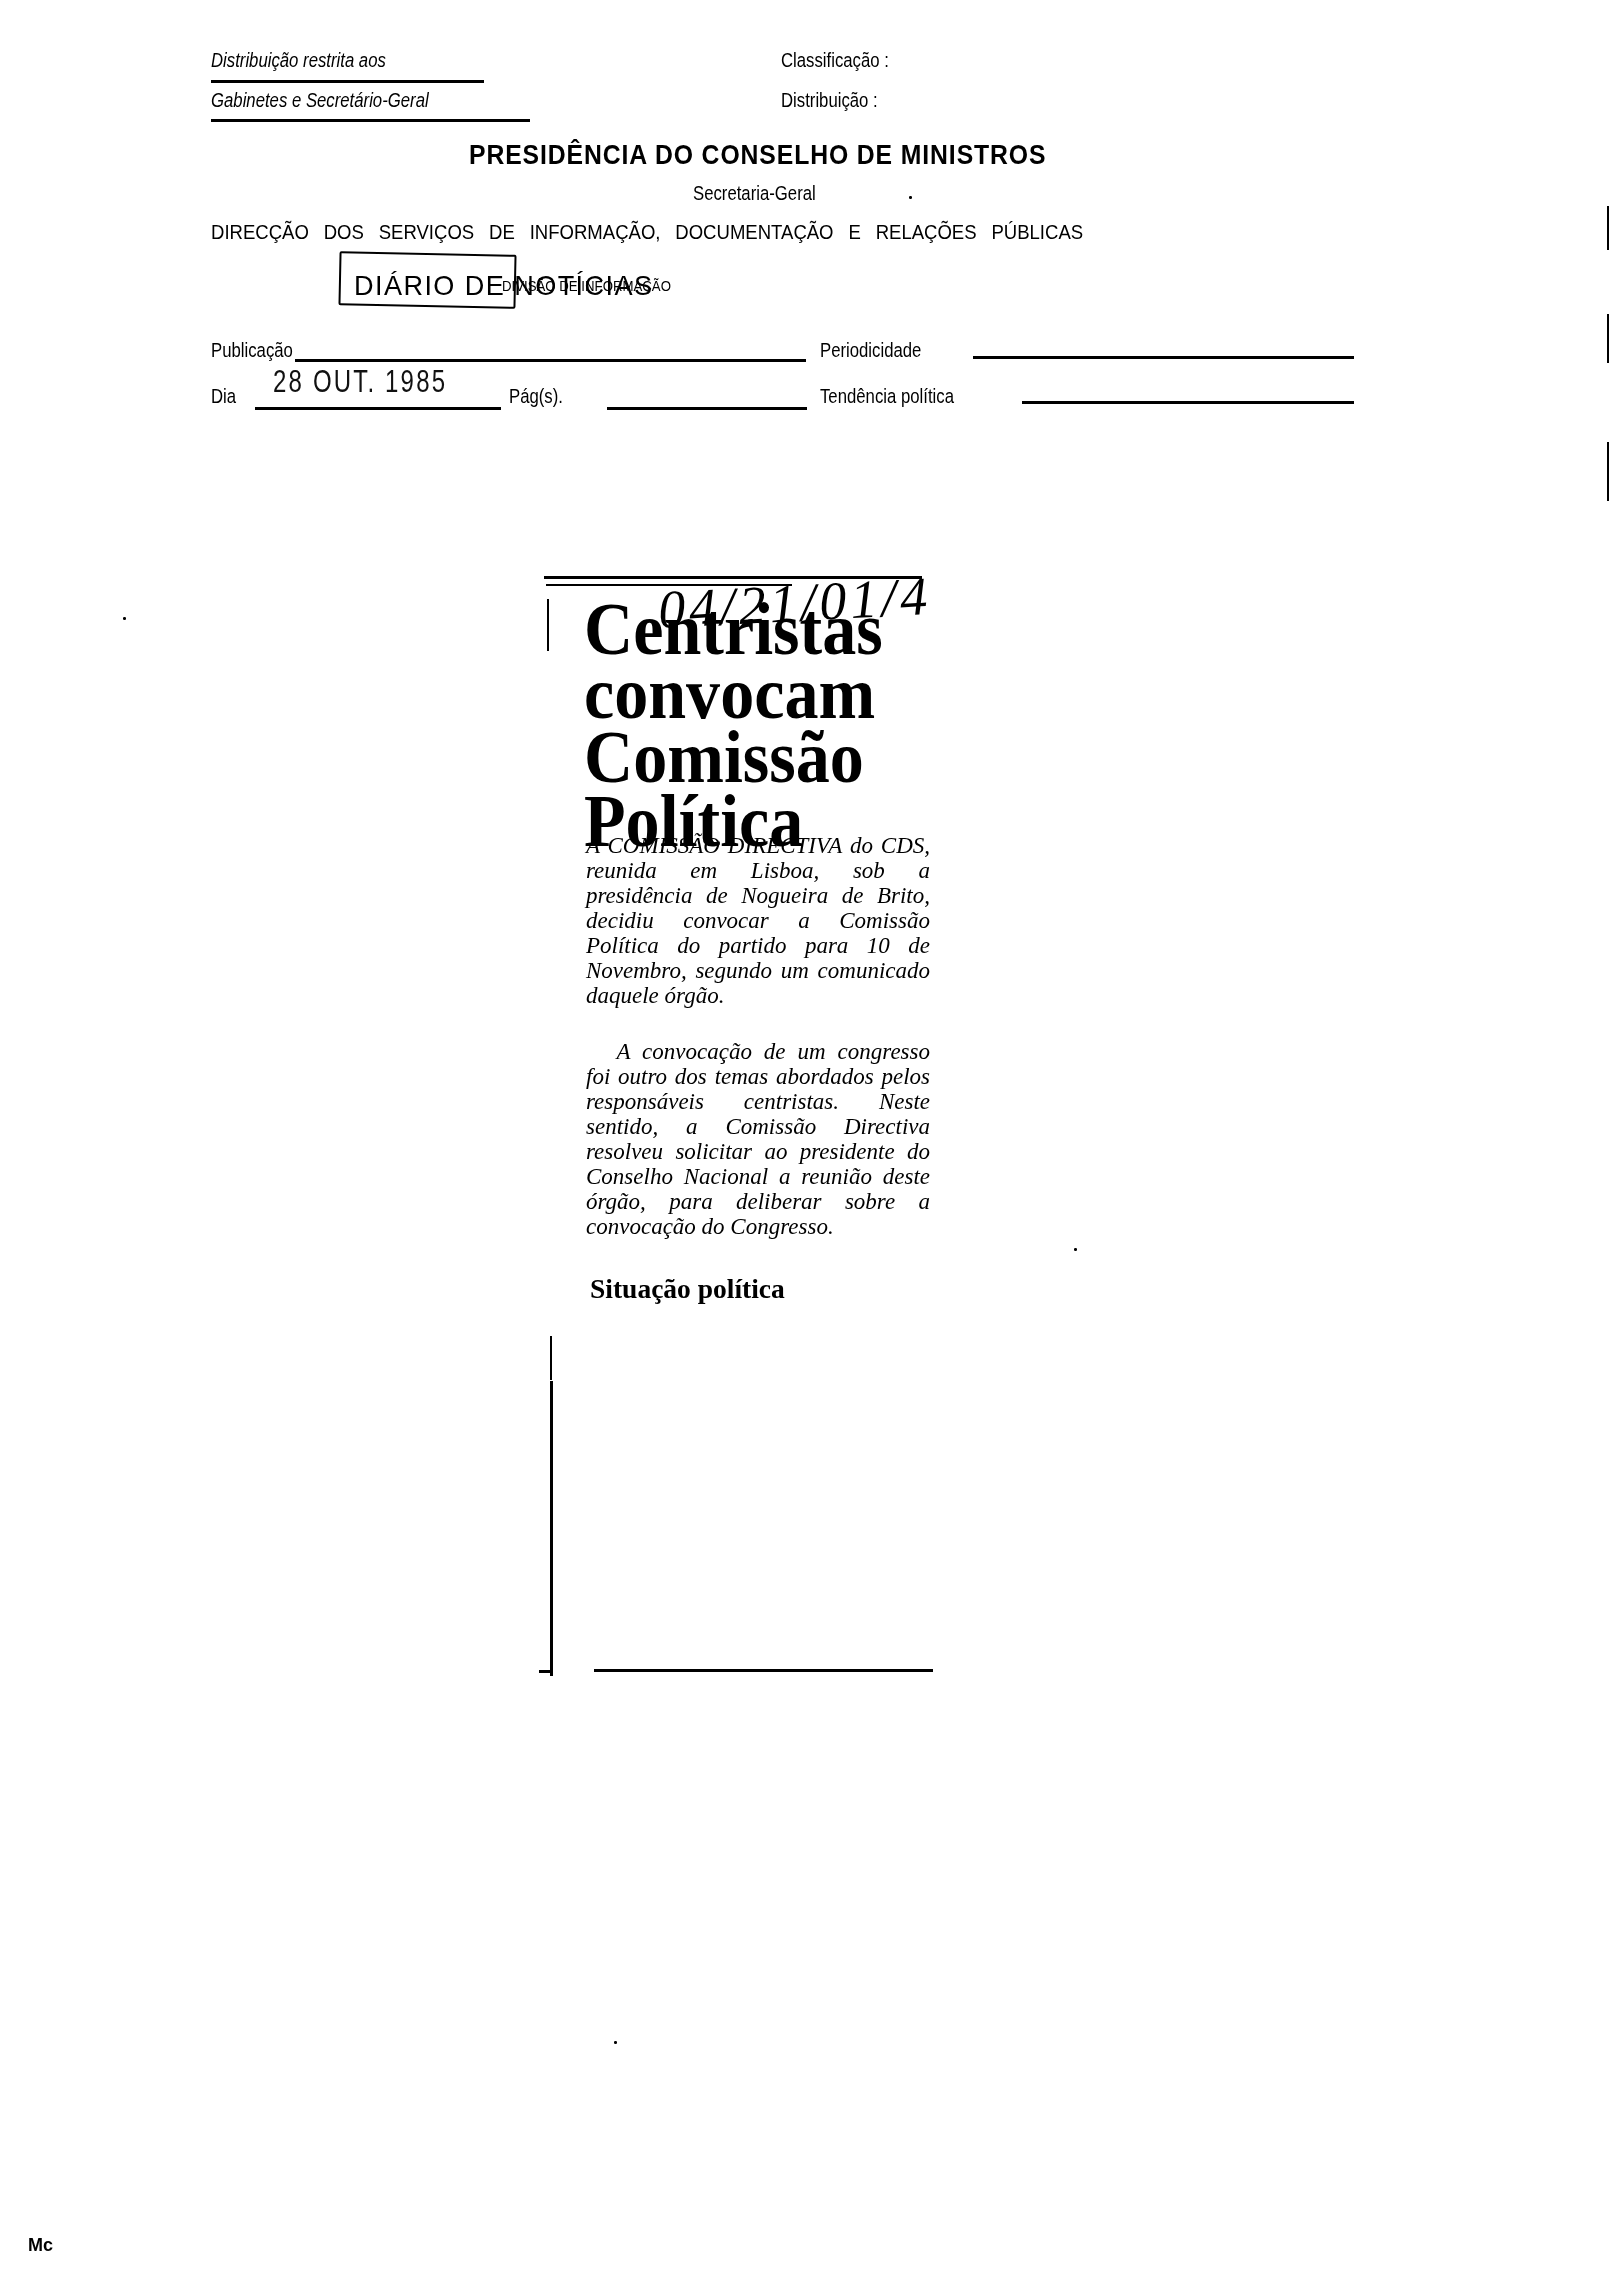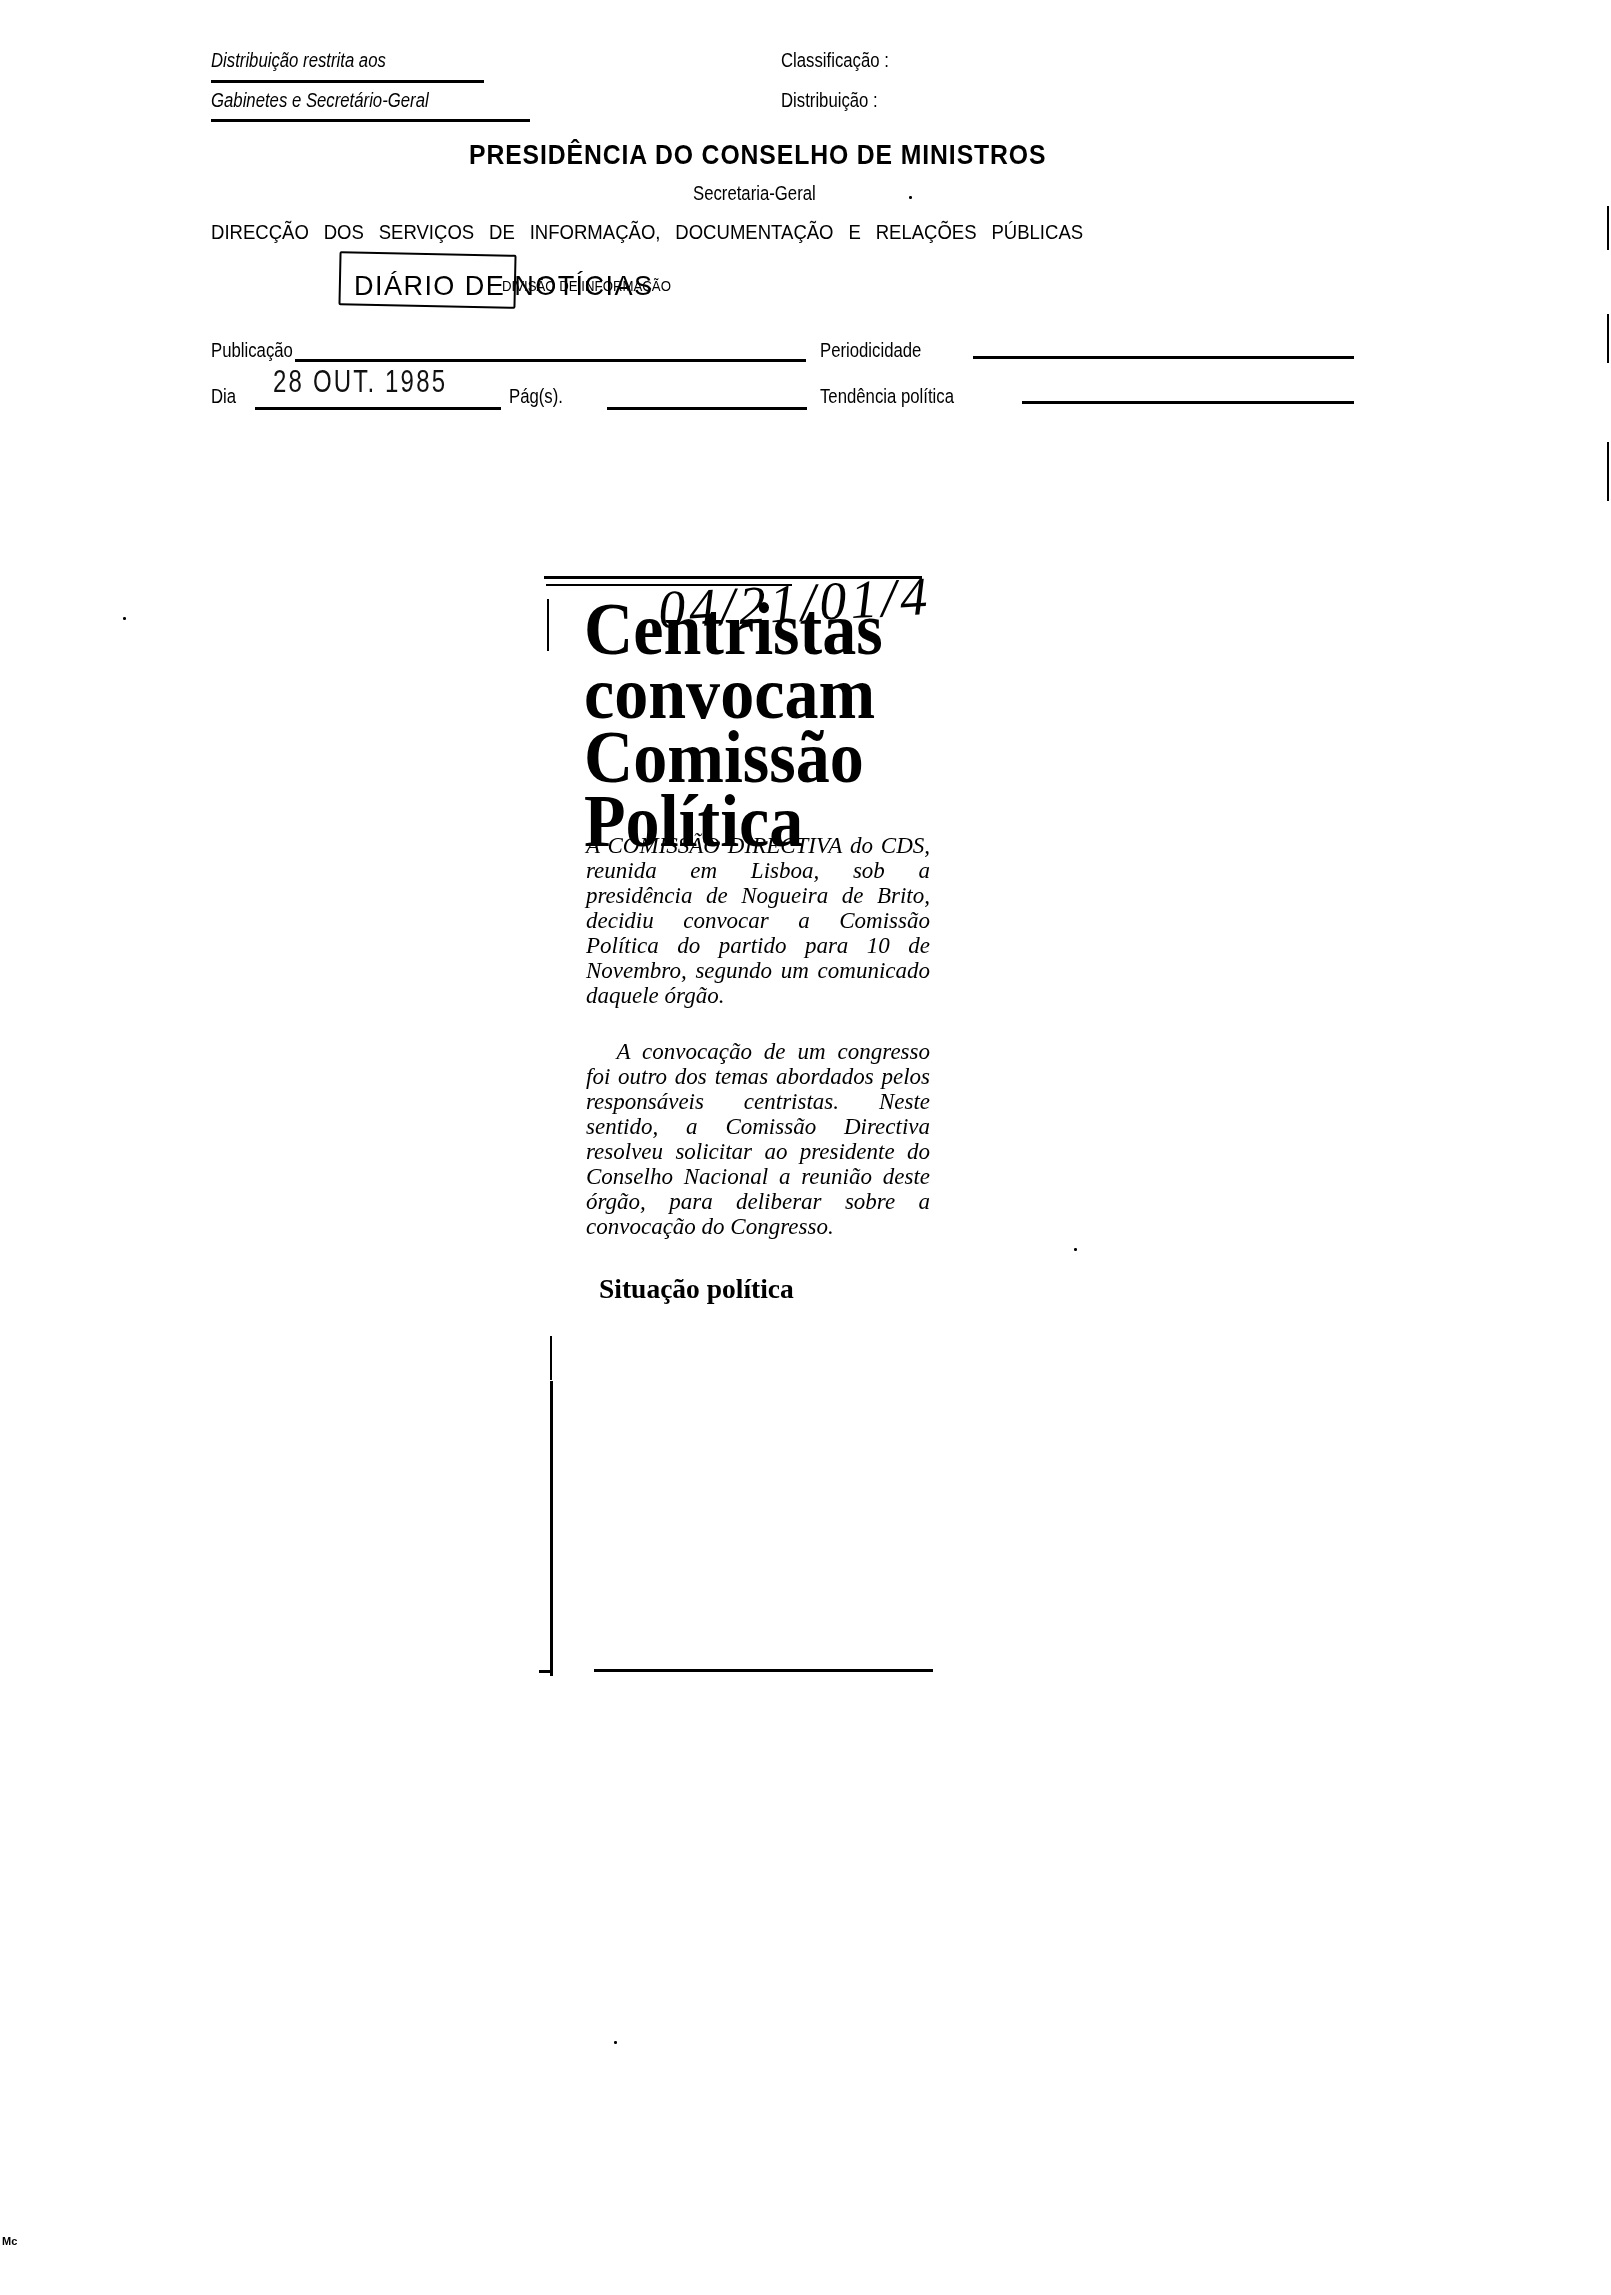--- a/index.html
+++ b/index.html
@@ -17,24 +17,24 @@
   .formlbl{font-size:19.7px;transform:scaleX(0.85);transform-origin:left top;white-space:nowrap;}
   .fline{position:absolute;height:2.5px;background:#000;}
   .date{left:273px;top:363px;font-size:32px;transform:scaleX(0.75);transform-origin:left top;white-space:nowrap;letter-spacing:2.9px;color:#111;}
   .clip-rule{position:absolute;background:#000;}
   .headline{left:584px;top:597px;font-family:"Liberation Serif",serif;font-weight:bold;font-size:74px;line-height:64px;transform:scaleX(0.92);transform-origin:left top;white-space:nowrap;}
   .handwrite{left:658px;top:572px;font-family:"Liberation Serif",serif;font-style:italic;font-size:54px;transform:rotate(-3deg);white-space:nowrap;letter-spacing:3.9px;}
   .body{left:586px;width:344px;font-family:"Liberation Serif",serif;font-size:23px;line-height:25px;text-align:justify;}
   .body p{margin:0;}
   .body p.indent{text-indent:30.5px;margin-top:31px;}
   .lead{top:833px;font-style:italic;}
-  .sub-head{left:590px;top:1273px;font-family:"Liberation Serif",serif;font-weight:bold;font-size:27.5px;white-space:nowrap;margin-left:9px;}
+  .sub-head{left:590px;top:1273px;font-family:"Liberation Serif",serif;font-weight:bold;font-size:27.5px;white-space:nowrap;}
   .body2{top:1309px;}
   .dot{position:absolute;width:2.5px;height:2.5px;background:#000;border-radius:50%;}
-  .mark{left:2px;top:2235px;font-size:11px;font-weight:bold;}
+  .mark{left:28px;top:2235px;font-size:18px;font-weight:bold;}
 </style>
 </head>
 <body>
 
 <div class="abs hdr-left" style="top:49px;">Distribuição restrita aos</div>
 <div class="ul" style="left:211px;top:80px;width:273px;"></div>
 <div class="abs hdr-left" style="top:89px;">Gabinetes e Secretário-Geral</div>
 <div class="ul" style="left:211px;top:119px;width:319px;"></div>
 
 <div class="abs hdr-right" style="top:49px;">Classificação :</div>

